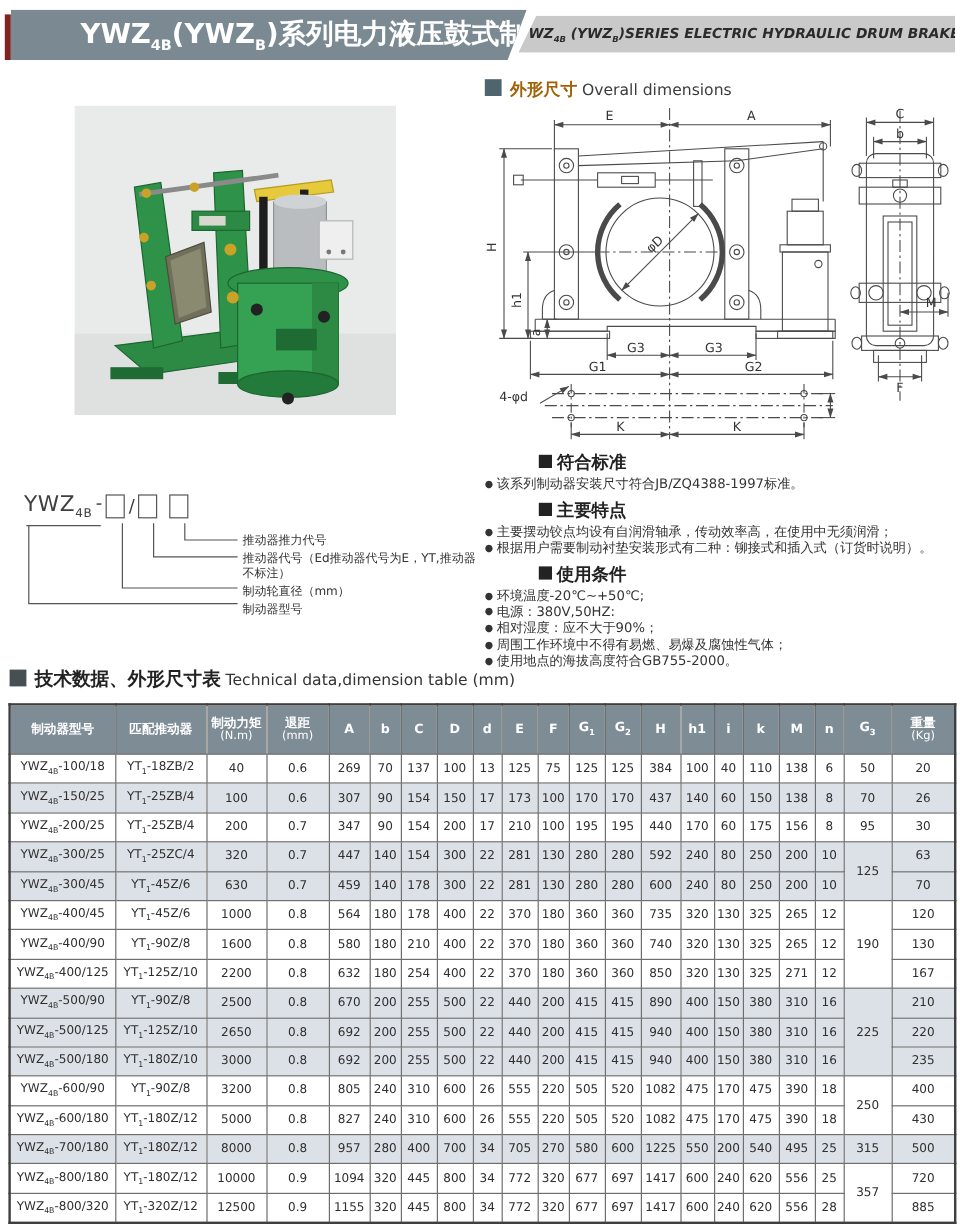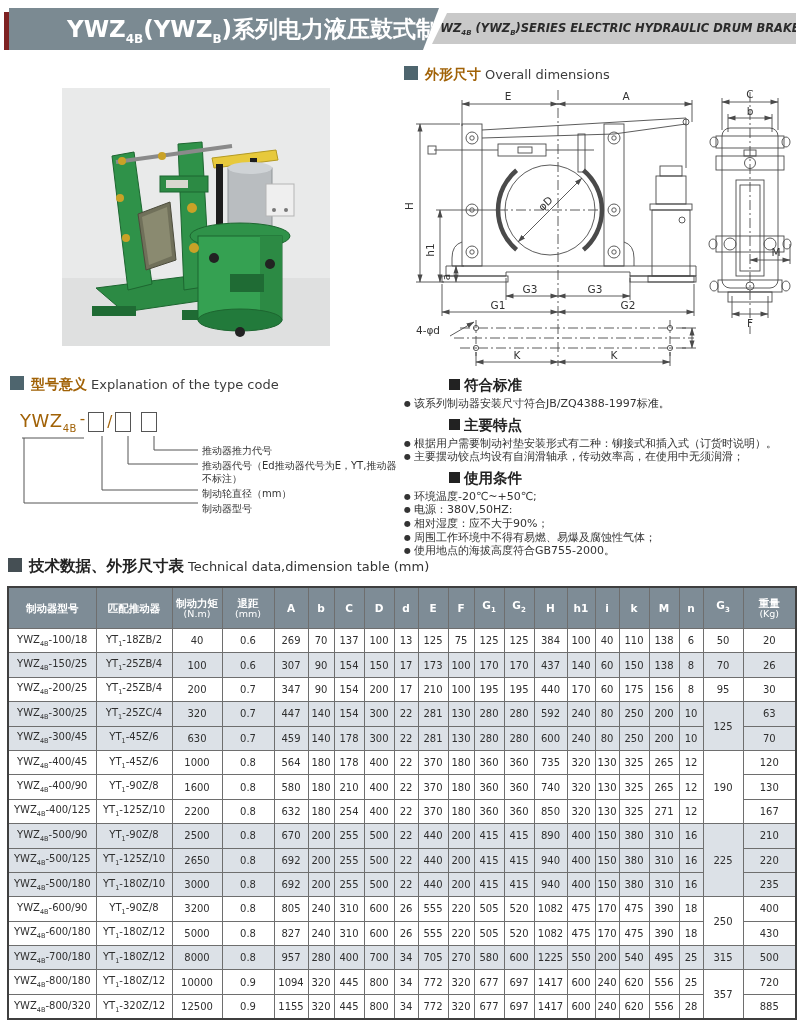--- a/index.html
+++ b/index.html
@@ -29,21 +29,21 @@
   
   .photo{position:absolute;left:62px;top:88px;width:268px;height:258px;}
 
   
   .drawing{position:absolute;left:398px;top:84px;width:397px;height:286px;}
   .drawing text{font-size:10.5px;fill:#333;font-family:"DejaVu Sans","Liberation Sans",sans-serif;}
 
   
   .typecode{position:absolute;left:12px;top:398px;width:386px;height:158px;}
   .tc-lines{position:absolute;left:0;top:0;width:386px;height:158px;}
-  .tc-code{position:absolute;left:8px;top:10px;height:28px;display:flex;align-items:center;color:#a16207;}
+  .tc-code{position:absolute;left:8px;top:10px;height:28px;display:flex;align-items:center;color:#404040;}
   .tc-model{font-size:18px;letter-spacing:0.5px;}
   .tc-model sub{font-size:10px;}
   .tc-dash{font-size:15px;margin:0 3px 6px 3px;}
   .tc-box{display:inline-block;width:14px;height:18px;border:1.6px solid #555;background:#fff;}
   .tc-slash{font-size:15px;margin:0 3px;}
   .tc-box-gap{margin-left:10px;}
   .tc-labels{position:absolute;left:190px;top:46px;width:196px;}
   .tc-label{font-size:10px;line-height:13px;color:#333;margin-bottom:2px;}
 
   
@@ -282,23 +282,20 @@
     <text x="230" y="225" text-anchor="middle">G2</text>
     <text x="352" y="14" text-anchor="middle">C</text>
     <text x="352" y="31" text-anchor="middle">b</text>
     <text x="378" y="172" text-anchor="middle">M</text>
     <text x="352" y="243" text-anchor="middle">F</text>
     <text x="30" y="250" text-anchor="middle">4-φd</text>
     <text x="119" y="275" text-anchor="middle">K</text>
     <text x="216" y="275" text-anchor="middle">K</text>
   </svg>
 
-  <div class="sec-title" style="left:10px;top:374px;">
-    <span class="sq"></span><span class="zh">型号意义</span><span class="en">Explanation of the type code</span>
-  </div>
 
   <div class="typecode">
     <svg class="tc-lines" viewBox="0 0 386 158">
       <g stroke="#555" fill="none" stroke-width="1">
         <path d="M10,40 H72"></path>
         <path d="M142,38 V52 H186"></path>
         <path d="M116,38 V66 H186"></path>
         <path d="M90,38 V92 H186"></path>
         <path d="M12,40 V105 H186"></path>
       </g>
@@ -319,22 +316,22 @@
       </div>
   </div>
 
   <div class="rightcol">
     <div class="rc-title"><span class="sq2"></span><span>符合标准</span></div>
     <div>
         <div class="blt">该系列制动器安装尺寸符合JB/ZQ4388-1997标准。</div>
       </div>
     <div class="rc-title"><span class="sq2"></span><span>主要特点</span></div>
     <div>
+        <div class="blt">主要摆动铰点均设有自润滑轴承，传动效率高，在使用中无须润滑；</div>
         <div class="blt">根据用户需要制动衬垫安装形式有二种：铆接式和插入式（订货时说明）。</div>
-        <div class="blt">主要摆动铰点均设有自润滑轴承，传动效率高，在使用中无须润滑；</div>
       </div>
     <div class="rc-title"><span class="sq2"></span><span>使用条件</span></div>
     <div>
         <div class="blt">环境温度-20℃~+50℃;</div>
         <div class="blt">电源：380V,50HZ:</div>
         <div class="blt">相对湿度：应不大于90%；</div>
         <div class="blt">周围工作环境中不得有易燃、易爆及腐蚀性气体；</div>
         <div class="blt">使用地点的海拔高度符合GB755-2000。</div>
       </div>
   </div>

